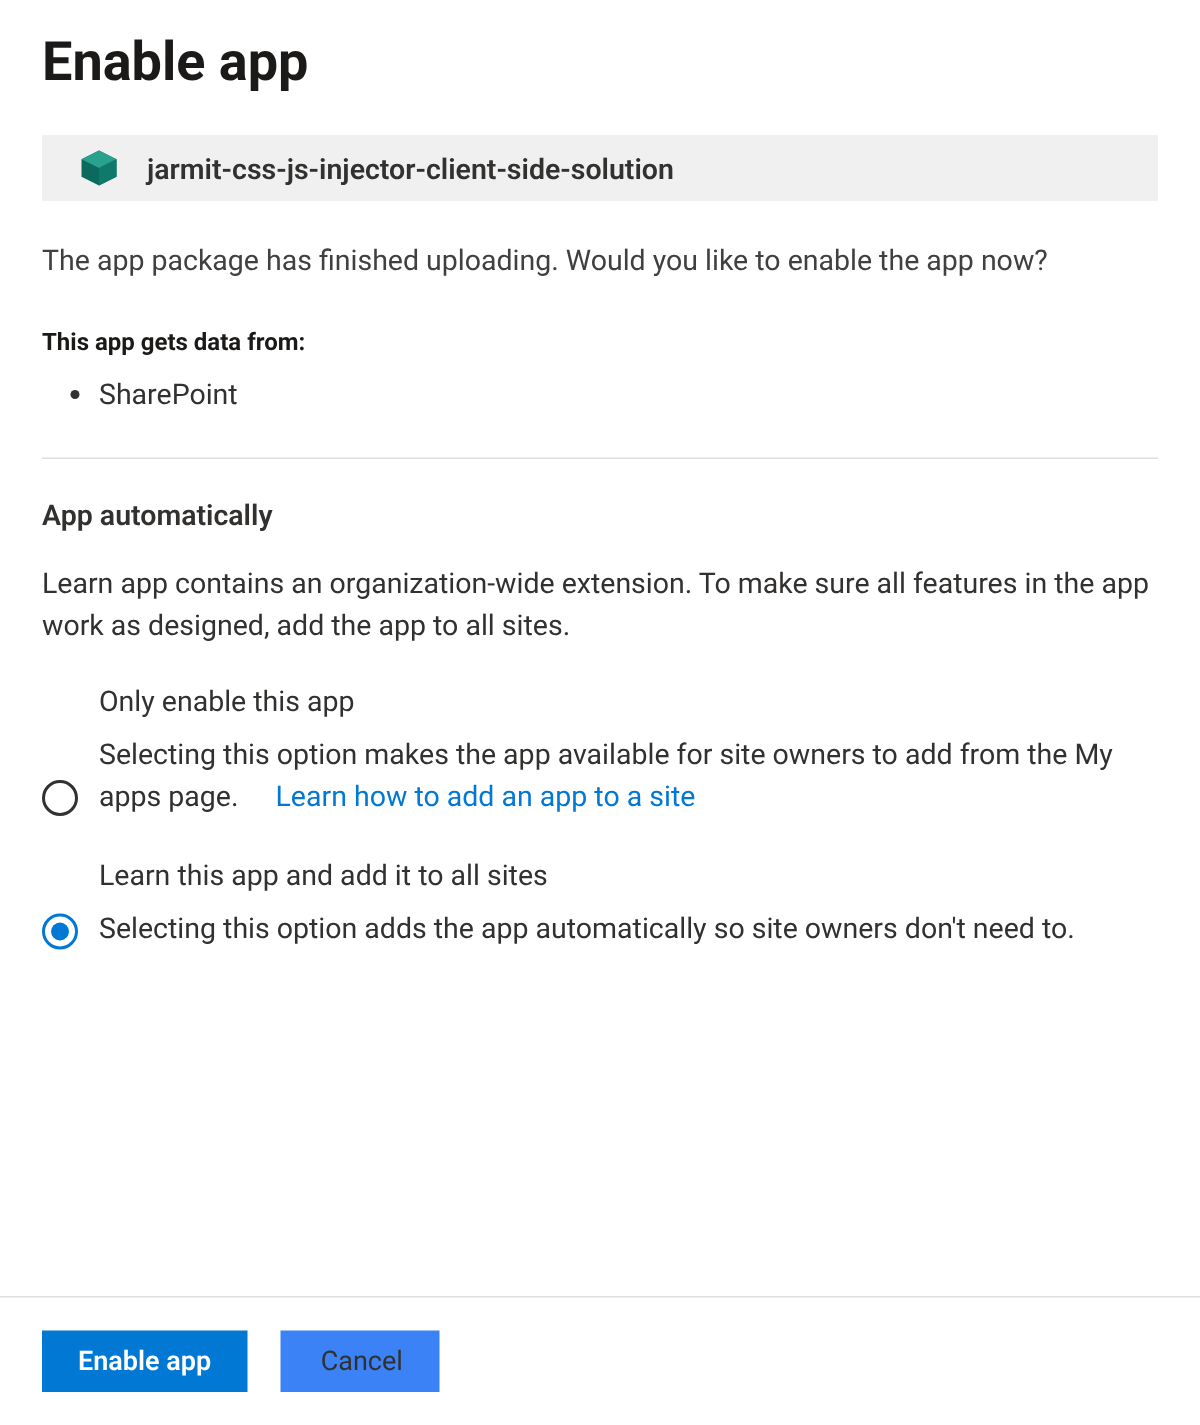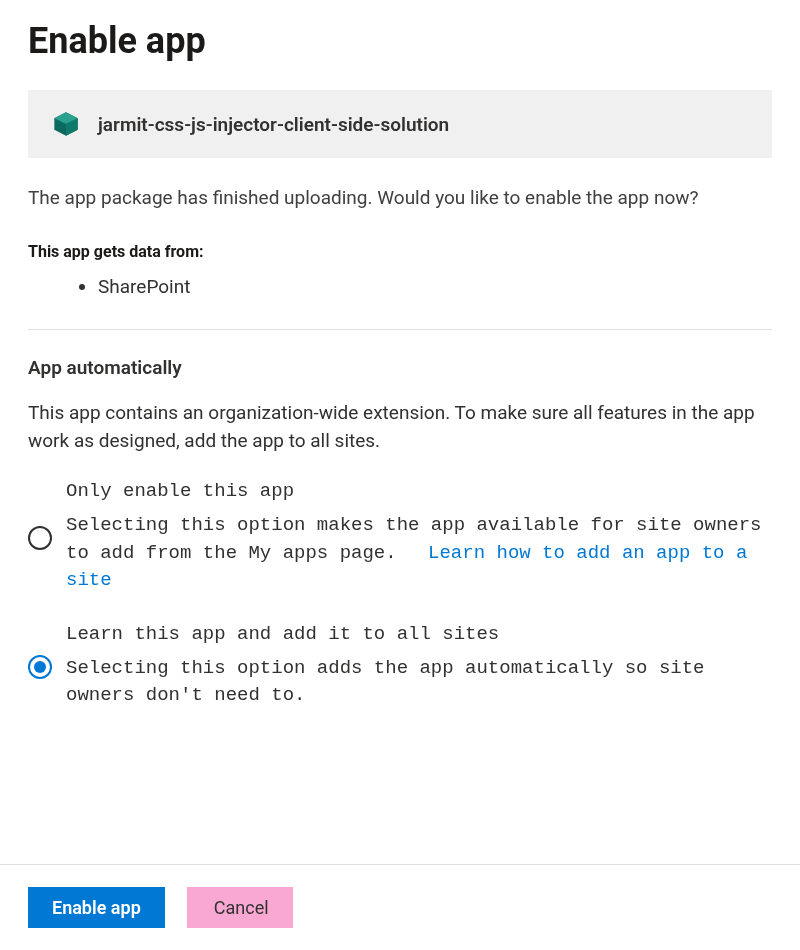--- a/index.html
+++ b/index.html
@@ -22,21 +22,21 @@
   .page-title {
     font-size: 36px;
     font-weight: 700;
     color: #1b1a19;
     margin-bottom: 28px;
   }
   .app-banner {
     background: #f0f0f0;
     display: flex;
     align-items: center;
-    padding: 20px 24px;
+    padding: 8px 24px;
     margin-bottom: 26px;
   }
   .app-icon {
     width: 28px;
     height: 28px;
     margin-right: 18px;
     display: flex;
     align-items: center;
     justify-content: center;
   }
@@ -59,21 +59,20 @@
   }
   .data-list {
     list-style: disc;
     padding-left: 38px;
     margin-bottom: 28px;
   }
   .data-list li {
     font-size: 19px;
     color: #323130;
     line-height: 1.5;
-    margin-left: 32px;
   }
   .divider {
     border: none;
     border-top: 1px solid #e1dfdd;
     margin: 10px 0 26px 0;
   }
   .section-title {
     font-size: 19px;
     font-weight: 600;
     color: #323130;
@@ -85,23 +84,22 @@
     color: #323130;
     margin-bottom: 26px;
   }
   .radio-group {
     display: flex;
     flex-direction: column;
     gap: 28px;
   }
   .radio-option {
     display: flex;
-    align-items: center;
+    align-items: flex-end;
     gap: 14px;
-    font-family: Liberation Mono, monospace;
   }
   .radio-circle {
     flex-shrink: 0;
     width: 24px;
     height: 24px;
     border: 2px solid #323130;
     border-radius: 50%;
     display: flex;
     align-items: center;
     justify-content: center;
@@ -156,21 +154,21 @@
     border: none;
     cursor: pointer;
     min-width: 100px;
   }
   .btn-primary {
     background: #0078d4;
     color: #ffffff;
     font-weight: 600;
   }
   .btn-secondary {
-    background: #f9a8d4;
+    background: #3b82f6;
     color: #323130;
     padding-left: 27px;
   }
 </style>
 </head>
 <body>
 
 <div class="content">
   <h1 class="page-title">Enable app</h1>
 
@@ -189,21 +187,21 @@
 
 
   <h3 class="subsection-title">This app gets data from:</h3>
   <ul class="data-list">
     <li>SharePoint</li>
   </ul>
 
   <hr class="divider">
 
   <h3 class="section-title">App automatically</h3>
-  <p class="section-desc">This app contains an organization-wide extension. To make sure all features in the app work as designed, add the app to all sites.</p>
+  <p class="section-desc">Learn app contains an organization-wide extension. To make sure all features in the app work as designed, add the app to all sites.</p>
 
   <div class="radio-group">
 
     <div class="radio-option">
       <span class="radio-circle"></span>
       <div class="radio-content">
         <span class="radio-label">Only enable this app</span>
         <div class="radio-desc">
           <span>Selecting this option makes the app available for site owners to add from the My apps page. </span><a class="learn-link">Learn how to add an app to a site</a>
         </div>

